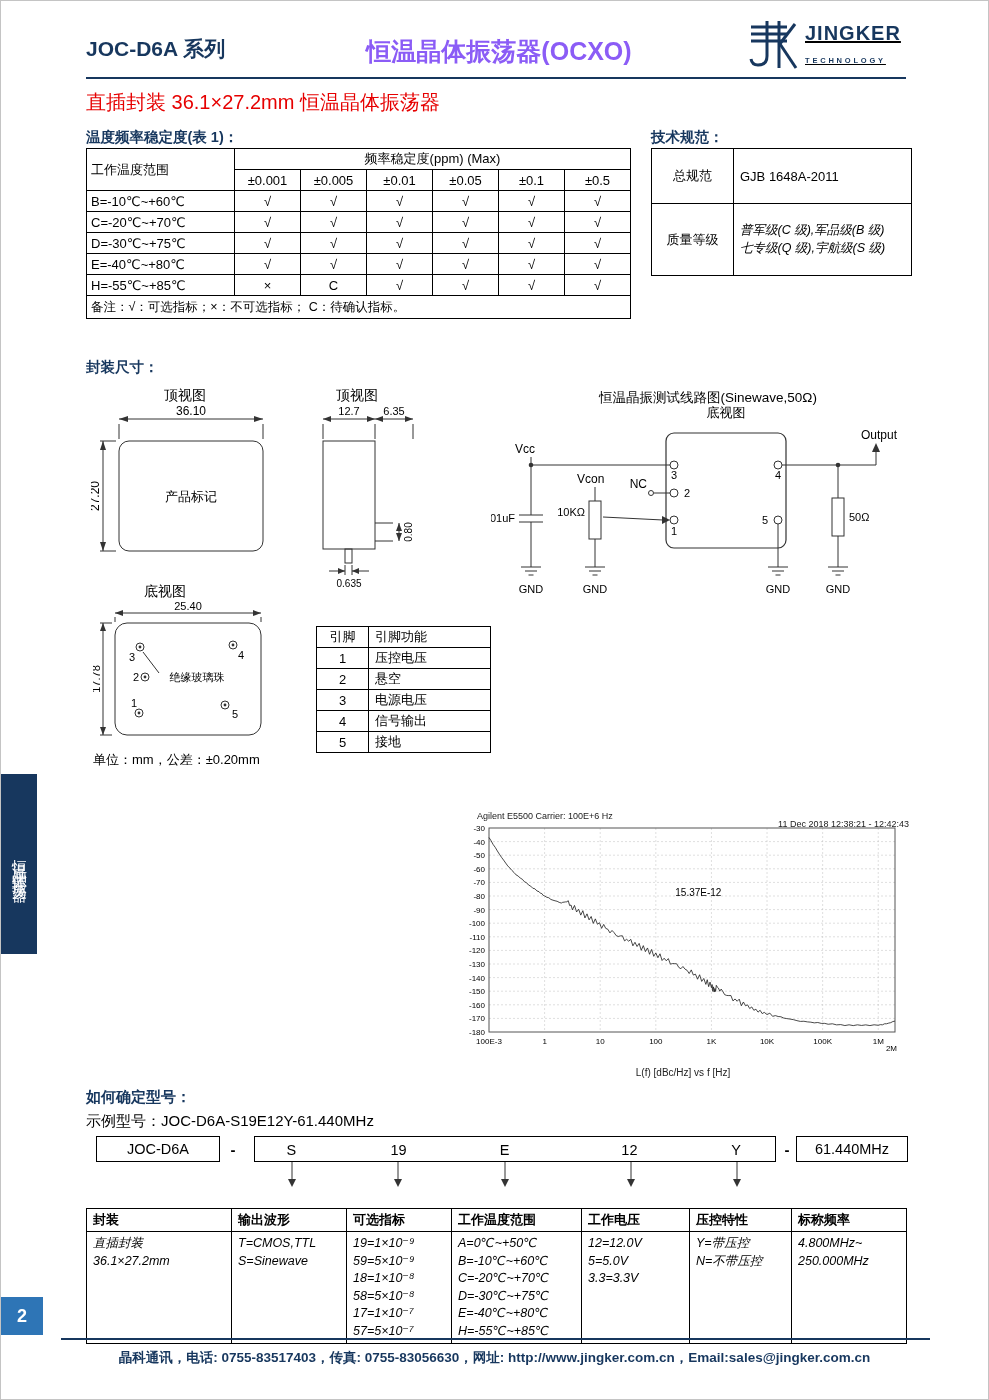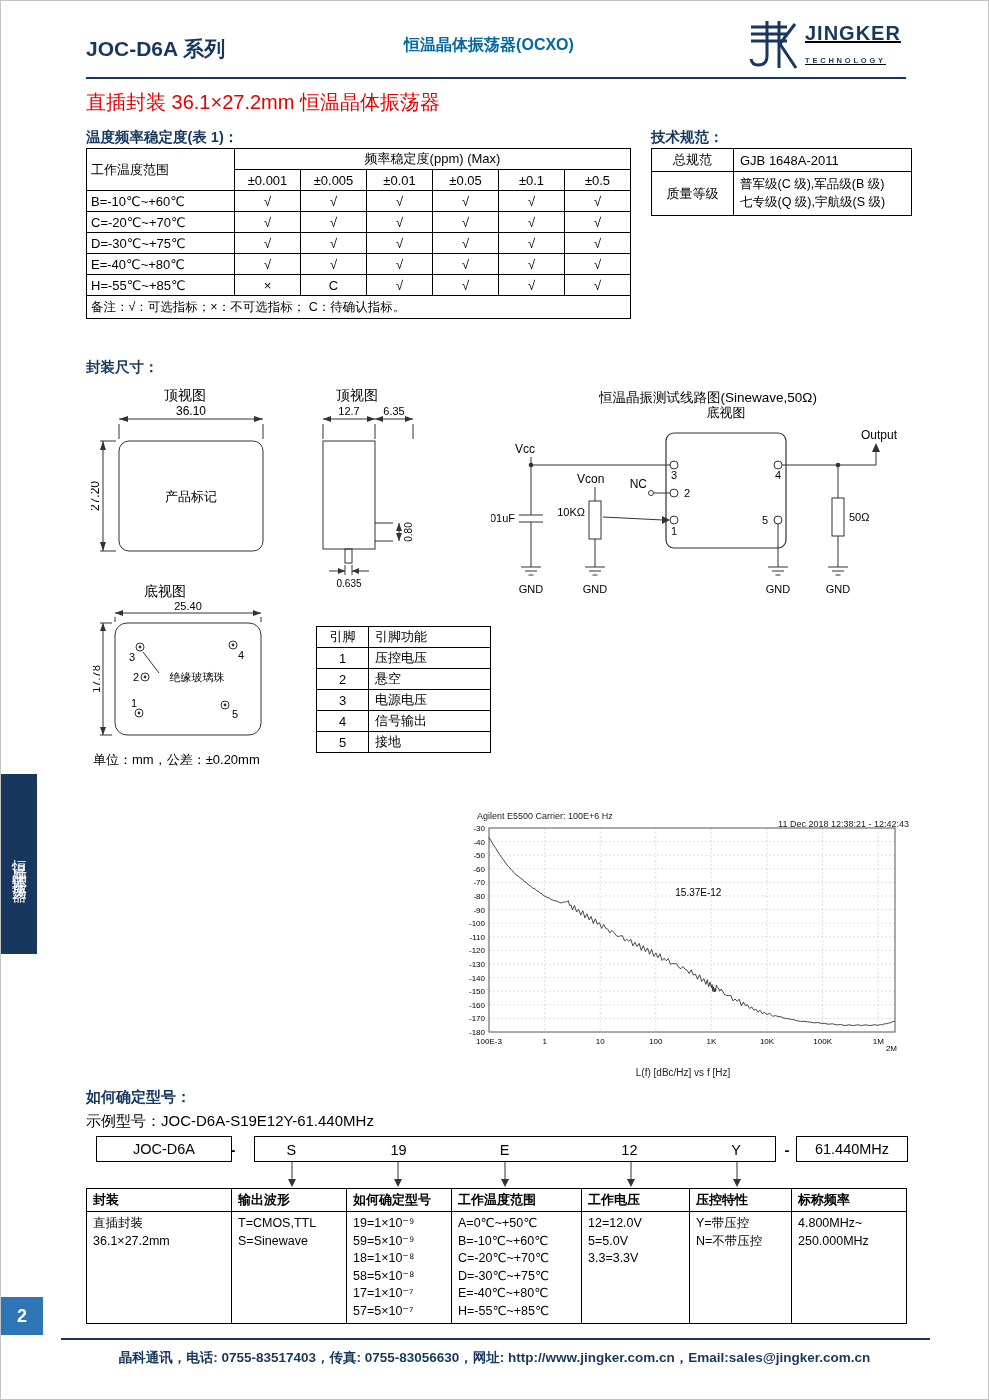--- a/index.html
+++ b/index.html
@@ -4,50 +4,50 @@
 <style>
   * { margin:0; padding:0; box-sizing:border-box; }
   html,body { background:#e9e9e9; }
   body { font-family:"Liberation Sans","DejaVu Sans",sans-serif; color:#000; }
   .page { position:relative; width:989px; height:1400px; background:#fff; border:1px solid #c4c4c4; margin:0 auto; overflow:hidden; }
   .abs { position:absolute; }
   .sec-head { font-size:14.5px; font-weight:bold; color:#17375E; }
 
   
   .series-title { left:85px; top:34px; font-size:21px; font-weight:bold; color:#17375E; }
-  .product-title { left:278px; top:34px; width:420px; text-align:center; font-size:16px; font-weight:bold; color:#0369a1; }
+  .product-title { left:288px; top:34px; width:420px; text-align:center; font-size:25px; font-weight:bold; color:#8b5cf6; }
   .header-rule { left:85px; top:76px; width:820px; height:2px; background:#17375E; }
   .logo { left:748px; top:14px; width:170px; height:58px; display:flex; align-items:center;text-decoration:underline; }
   .logo-text { margin-left:6px; }
   .logo-name { font-size:20px; font-weight:bold; color:#17375E; letter-spacing:1px; line-height:1; }
   .logo-sub { font-size:7.5px; letter-spacing:2.8px; color:#17375E; font-weight:bold; margin-top:13px; }
 
   .doc-title { left:85px; top:88px; font-size:20px; font-weight:normal; color:#E60000; }
 
   
   table { border-collapse:collapse; }
   td, th { border:1px solid #000; font-size:13px; }
 
   .stab-table td { height:21px; text-align:center; padding:1px 4px; }
   .stab-table td.c1 { width:148px; text-align:left; }
   .stab-table td.pc { width:66px; }
   .stab-table td.note { text-align:left; font-size:12.5px; height:23px; }
 
-  .spec-table td { padding:2px 6px; }
+  .spec-table td { padding:18px 6px; }
   .spec-table td.sl { width:82px; text-align:center; }
   .spec-table td.sv { width:178px; }
   .spec-table tr.r2 td { height:44px; }
   .sm { font-size:12.5px; }
-  .pre { white-space:pre-line; line-height:1.4; }
+  .pre { white-space:pre-line; line-height:1.4;font-style:italic; }
 
   .pin-table td { height:20px; padding:1px 6px; }
   .pin-table td.c { width:52px; text-align:center; }
   .pin-table td.f { width:122px; }
 
-  .order-table { table-layout:fixed; width:820px; }
+  .order-table { table-layout:fixed; width:820px;margin-top:20px; }
   .order-table th { height:20px; font-weight:bold; text-align:left; padding:2px 6px; font-size:13px; }
   .order-table td { vertical-align:top; padding:3px 6px; font-size:12.5px; }
 
   .dim-label { font-size:14px; }
 
   
   .code-box { position:absolute; height:26px; border:1px solid #000; display:flex; align-items:center; justify-content:center; font-size:14.5px; background:#fff; }
   .code-dash { position:absolute; height:26px; display:flex; align-items:center; justify-content:center; font-size:15px; font-weight:bold; }
   .code-seg { position:absolute; top:0; height:26px; display:flex; align-items:center; font-size:14.5px; transform:translateX(-50%); }
 
@@ -430,21 +430,21 @@
         <text x="444" y="227" text-anchor="end" font-size="8">2M</text>
         <polyline points="36,13.52 38.08533077660594,16.79677372287164 40.170661553211886,20.55494320642428 42.255992329817836,23.395283585591674 44.34132310642378,26.952357131632546 46.42665388302972,30.227470363357618 48.51198465963567,33.317135878809154 50.597315436241615,36.105462378585884 52.68264621284756,39.054324954056156 54.7679769894535,41.949782333115806 56.853307766059444,44.025704072690665 58.93863854266539,46.47000227152439 61.02396931927133,48.49028403394351 63.10930009587727,50.91504053578083 65.19463087248322,52.03092771737425 67.27996164908916,54.1198406508881 69.36529242569512,55.27507848439936 71.45062320230105,57.78112066660725 73.535953978907,58.72014489675024 75.62128475551293,61.064979033682945 77.70661553211889,62.13139405537682 79.79194630872483,64.23635101930424 81.87727708533077,64.79292313479623 83.96260786193673,66.93978168713542 86.04793863854266,67.6892837507694 87.43815915627997,69.26157405471045 88.82837967401726,69.5776031918765 90.21860019175455,71.38750365761351 91.60882070949185,71.92792476223626 93.69415148609781,73.20999759728294 95.77948226270374,73.74982583967419 97.8648130393097,75.42324842488979 99.95014381591562,76.17929639326302 102.03547459252158,76.78486194250348 104.12080536912752,77.29330182989341 106.20613614573345,78.3748327724924 108.29146692233941,79.05312934324587 109.6816874400767,78.31533493305976 111.071907957814,78.14268905747656 112.4621284755513,77.88140611245008 113.85234899328859,77.80225216159003 115.24256951102588,76.68330706857087 116.63279002876318,81.53917065867371 118.02301054650049,81.007166305241 119.41323106423776,85.8675305521367 121.49856184084372,81.44136189535901 123.58389261744966,87.94835255046334 125.6692233940556,85.28126939012724 127.75455417066155,91.11085896169226 129.83988494726748,86.6937390178679 131.92521572387346,93.94274589850338 134.0105465004794,89.85188597120063 136.09587727708532,95.86123910234204 138.18120805369125,92.47357818767077 140.2665388302972,99.42442843407255 142.35186960690316,94.8725748836645 144.4372003835091,100.2404782458027 146.52253116011508,98.72085375217806 148.60786193672098,104.38603778808151 150.69319271332694,100.41739887220479 152.7785234899329,104.43593814525902 154.86385426653885,105.2929769609315 156.94918504314475,108.91207190329249 159.0345158197507,106.46784291890062 161.11984659635667,108.6674414060693 163.20517737296262,111.64998135786695 165.29050814956855,112.48396419749143 167.37583892617448,111.89608454321319 169.46116970278044,111.78844430952148 171.5465004793864,116.88984277408875 173.63183125599232,115.31156964539723 175.71716203259828,117.20403844231491 177.8024928092042,115.32833411778743 179.88782358581017,121.82769536537239 181.9731543624161,118.29609818090981 184.05848513902205,122.514811624776 186.143815915628,119.38251027157277 188.22914669223394,126.31201698185185 190.31447746883987,121.63104247759985 192.39980824544583,127.61101313030932 194.48513902205175,123.955534026198 196.57046979865774,130.27139246294 198.65580057526364,125.44800141746933 200.7411313518696,132.31315170554473 202.82646212847553,128.9603227989502 204.9117929050815,133.72712766772952 206.99712368168744,129.79343583462793 209.08245445829337,136.51133927018492 211.16778523489933,134.23353152979976 213.25311601150528,136.78948622987645 215.3384467881112,134.6204621573 217.42377756471714,140.18470040336643 219.5091083413231,139.5644042520751 221.59443911792903,139.63821373740302 223.67976989453499,139.79713343379694 225.76510067114094,143.405059560649 227.8504314477469,144.73199983204964 229.93576222435283,142.4907893435188 232.02109300095879,145.12974506824756 234.10642377756471,146.32425475001367 236.19175455417067,149.54421671039097 238.2770853307766,145.90401251336442 240.36241610738253,151.07704878358405 242.44774688398846,150.1673184470509 244.53307766059442,155.2317237214629 246.6184084372004,150.73570982377925 248.70373921380636,157.42933161359275 250.78906999041226,154.4762627932462 252.8744007670182,160.39080380384286 254.2646212847555,155.7333255282772 255.6548418024928,162.66545741775994 257.04506232023016,158.0908656828728 258.4352828379674,163.7110757268749 259.1303930968361,160.5749437228028 259.82550335570465,167.38132829140207 260.52061361457334,162.8533840758092 261.21572387344196,168.0467299478773 261.91083413231064,164.50609415931297 262.60594439117926,167.50473874393177 263.30105465004794,161.3434272093091 263.9961649089166,162.71282660693694 265.3863854266539,163.97290589501594 266.77660594439124,167.2139989578708 268.1668264621285,165.08742784297755 269.5570469798658,166.97084213470694 271.6423777564718,170.66928545362055 273.7277085330777,171.44057030180358 275.81303930968363,171.5845712266155 277.8983700862895,171.50954996168187 279.9837008628955,176.89331903116758 282.0690316395014,174.95878017946438 284.15436241610735,177.2481345597865 286.23969319271333,175.12814495315934 288.3250239693192,181.7664690398214 290.41035474592525,177.98796546869372 292.4956855225312,181.77566716506874 294.5810162991371,180.84551131170514 296.66634707574303,184.53847350919807 298.75167785234896,182.92442324502102 300.8370086289549,186.293540991596 302.9223394055609,185.18495251303122 305.0076701821668,188.1849690202571 307.0930009587728,186.24325769202915 309.17833173537866,189.60179571494723 311.26366251198465,188.350746317428 314.04410354745926,190.588033574283 316.8245445829339,189.12173297407963 319.6049856184085,192.33658220558803 322.38542665388303,191.62415234883832 325.16586768935764,192.49909420456768 327.9463087248322,192.79155730021301 330.7267497603068,194.05458661953008 333.50719079578136,194.55222681836125 336.9827420901246,195.0492101847878 340.4582933844679,195.66647703993706 343.93384467881106,196.6491006805855 347.40939597315435,197.41432017184297 350.8849472674976,197.26476455738714 354.3604985618408,197.87791570157677 357.83604985618405,198.18668137455342 361.3116011505273,198.86442787459654 364.78715244487057,198.49480328580165 368.26270373921375,199.39559214493886 371.73825503355704,199.37601675656114 375.2138063279003,200.24663424019815 379.3844678811122,199.78228137590312 383.55512943432404,200.87165604477602 387.72579098753596,200.58725124779124 391.8964525407479,201.5570169674379 396.06711409395973,200.80000834276666 400.23777564717165,201.60560708226436 404.4084372003835,200.8266612387843 408.5790987535954,201.44433993476713 412.74976030680733,200.86838567129888 416.92042186001913,201.58791590787365 421.09108341323105,200.7920139014003 425.2617449664429,201.28850524005705 427.3470757430489,200.65533590212442 429.4324065196549,200.82170730644987 431.5177372962608,199.8094289805708 433.60306807286673,199.7570379012492 435.68839884947266,199.1184358682608 437.7737296260786,198.64220826775488 439.8590604026846,197.53229786627244 441.94439117929045,197.12" fill="none" stroke="#1a1a1a" stroke-width="0.8"></polyline>
         <text x="222.2895493767977" y="72" font-size="10">15.37E-12</text>
       </svg>
     <div class="chart-xlabel">L(f) [dBc/Hz] vs f [Hz]</div>
   </div>
 
   <div class="abs sec-head" style="left:85px;top:1087px;font-size:15px">如何确定型号：</div>
   <div class="abs" style="left:85px;top:1111px;font-size:15px">示例型号：JOC-D6A-S19E12Y-61.440MHz</div>
 
-  <div class="code-box" style="left:95px;top:1135px;width:136px">JOC-D6A</div>
+  <div class="code-box" style="left:95px;top:1135px;width:124px">JOC-D6A</div>
   <div class="code-dash" style="left:222px;top:1135px;width:20px">-</div>
   <div class="code-box" style="left:253px;top:1135px;width:522px">
     <span class="code-seg" style="left:7%">S</span>
     <span class="code-seg" style="left:27.6%">19</span>
     <span class="code-seg" style="left:48%">E</span>
     <span class="code-seg" style="left:72%">12</span>
     <span class="code-seg" style="left:92.5%">Y</span>
   </div>
   <div class="code-dash" style="left:778px;top:1135px;width:16px">-</div>
   <div class="code-box" style="left:795px;top:1135px;width:112px">61.440MHz</div>
@@ -473,21 +473,21 @@
         <col style="width:105px">
         <col style="width:130px">
       <col style="width:108px">
         <col style="width:102px">
         <col style="width:115px">
     </colgroup>
     <tbody>
         <tr>
       <th>封装</th>
       <th>输出波形</th>
-      <th>如何确定型号</th>
+      <th>可选指标</th>
       <th>工作温度范围</th>
       <th>工作电压</th>
       <th>压控特性</th>
       <th>标称频率</th>
     </tr>
     <tr>
       <td class="pre">直插封装
 36.1×27.2mm</td>
       <td class="pre">T=CMOS,TTL
 S=Sinewave</td>

